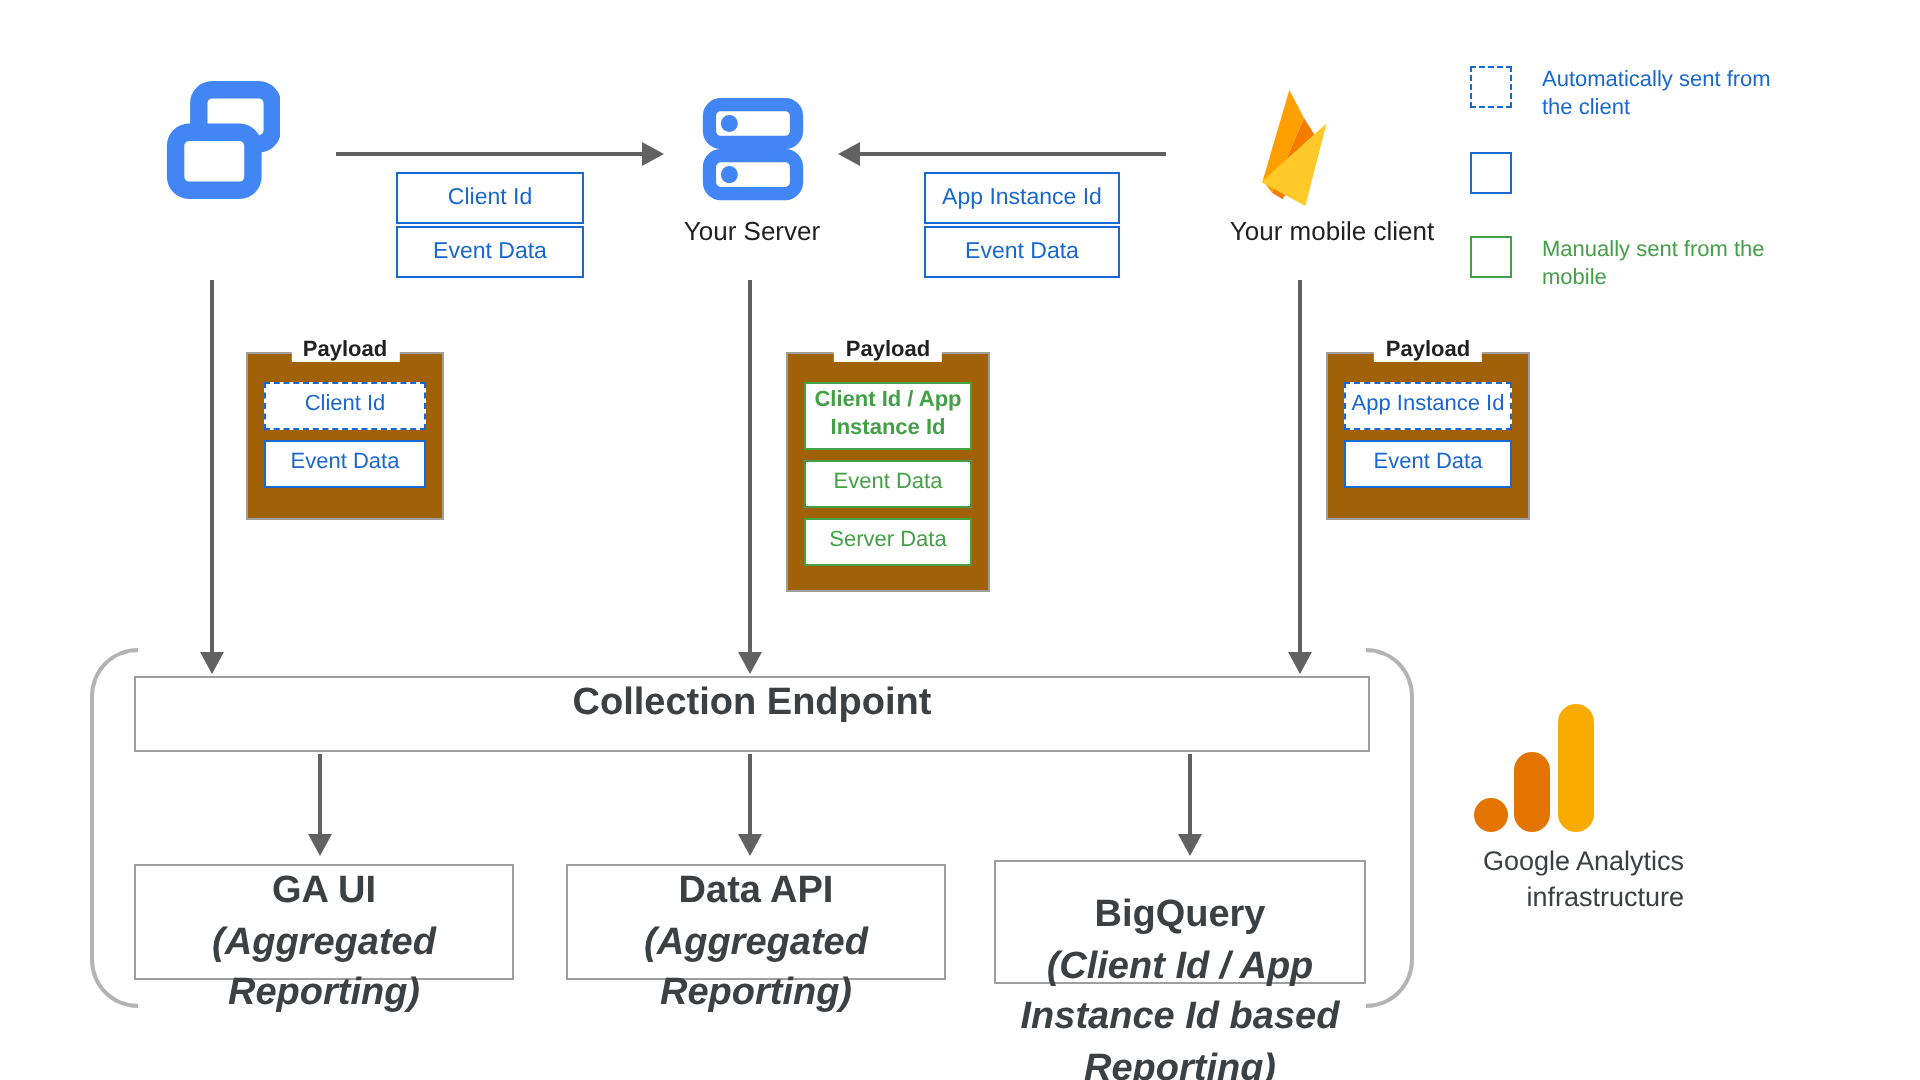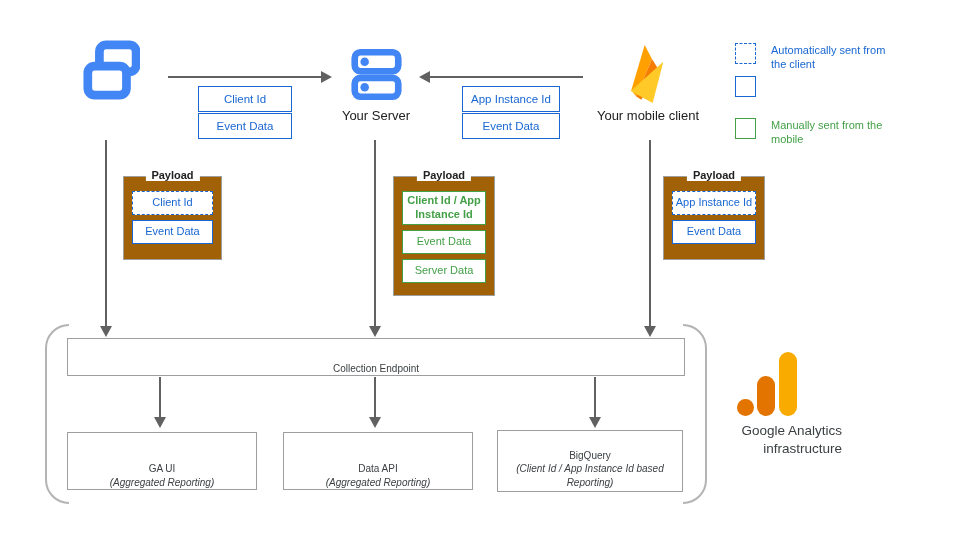--- a/index.html
+++ b/index.html
@@ -39,22 +39,22 @@
   .sw-manual{border:1.5px solid #1967D2;}
   .sw-server{border:1.5px solid #43A047;}
   .legend-text{font-size:11px;line-height:14px;font-weight:500;width:120px;}
   .legend-text.blue{color:#1967D2;}
   .legend-text.green{color:#43A047;}
 
   
   .bracket{position:absolute;top:324px;height:180px;width:24px;box-sizing:border-box;}
   .bracket.left{left:45px;border:2px solid #B3B3B3;border-right:none;border-radius:24px 0 0 24px;}
   .bracket.right{left:683px;border:2px solid #B3B3B3;border-left:none;border-radius:0 24px 24px 0;}
-  .outline-box{position:absolute;border:1px solid #9E9E9E;background:#fff;color:#3C4043;font-size:10px;
-               display:flex;flex-direction:column;align-items:center;justify-content:flex-end;text-align:center;line-height:1.35;}
+  .outline-box{position:absolute;border:1px solid #9E9E9E;background:#fff;color:#3C4043;font-size:19px;
+               display:flex;flex-direction:column;align-items:center;justify-content:flex-start;text-align:center;line-height:1.35;font-weight:bold;}
   .outline-box .subtitle{font-style:italic;}
 
   
   .ga-dot{position:absolute;left:737px;top:399px;width:17px;height:17px;border-radius:50%;background:#E37400;}
   .ga-bar-mid{position:absolute;left:757px;top:376px;width:18px;height:40px;border-radius:9px;background:#E37400;}
   .ga-bar-tall{position:absolute;left:779px;top:352px;width:18px;height:64px;border-radius:9px;background:#F9AB00;}
   .ga-caption{position:absolute;left:697px;top:422px;width:145px;text-align:right;font-size:13.5px;color:#3C4043;line-height:1.3;}
 </style>
 </head>
 <body>
@@ -72,35 +72,35 @@
     <rect x="5" y="32" width="46" height="20" rx="6" fill="#fff" stroke="#4285F4" stroke-width="7"></rect>
     <circle cx="15.5" cy="42" r="4.5" fill="#4285F4"></circle>
   </svg>
   <div class="node-label" style="left:306px;top:108px;width:140px;">Your Server</div>
 
   <svg style="position:absolute;left:622px;top:40px;" width="48" height="66" viewBox="0 0 72 96">
     <polygon fill="#FFA000" points="14,74 34,6 45,27 21,83"></polygon>
     <polygon fill="#F57C00" points="21,83 45,27 55,43 29,88"></polygon>
     <polygon fill="#FFCA28" points="13,75 62,31 46,93"></polygon>
   </svg>
-  <div class="node-label" style="left:578px;top:108px;width:140px;">Your mobile client</div>
+  <div class="node-label" style="left:596px;top:108px;width:140px;">Your mobile client</div>
 
   <div class="hline" style="left:168px;top:76px;width:154px;"></div>
   <div class="head-right" style="left:321px;top:71px;"></div>
 
   <div class="hline" style="left:429px;top:76px;width:154px;"></div>
   <div class="head-left" style="left:419px;top:71px;"></div>
 
   <div class="flow-chip" style="left:198px;top:86px;width:92px;height:24px;">Client Id</div>
   <div class="flow-chip" style="left:198px;top:113px;width:92px;height:24px;">Event Data</div>
 
   <div class="flow-chip" style="left:462px;top:86px;width:96px;height:24px;">App Instance Id</div>
   <div class="flow-chip" style="left:462px;top:113px;width:96px;height:24px;">Event Data</div>
 
-  <div class="legend-row" style="left:735px;top:43px;">
+  <div class="legend-row" style="left:735px;top:33px;">
     <div class="legend-swatch sw-auto"></div>
     <div class="legend-text blue">Automatically sent from the client</div>
   </div>
   <div class="legend-row" style="left:735px;top:76px;">
     <div class="legend-swatch sw-manual"></div>
   </div>
   <div class="legend-row" style="left:735px;top:118px;">
     <div class="legend-swatch sw-server"></div>
     <div class="legend-text green">Manually sent from the mobile</div>
   </div>
@@ -150,21 +150,21 @@
   <div class="head-down" style="left:589px;top:417px;"></div>
 
   <div class="outline-box" style="left:67px;top:432px;width:188px;height:56px;">
     <span>GA UI</span>
     <span class="subtitle">(Aggregated Reporting)</span>
   </div>
   <div class="outline-box" style="left:283px;top:432px;width:188px;height:56px;">
     <span>Data API</span>
     <span class="subtitle">(Aggregated Reporting)</span>
   </div>
-  <div class="outline-box" style="left:497px;top:430px;width:186px;height:62px;padding:2px 6px;box-sizing:border-box;">
+  <div class="outline-box" style="left:497px;top:430px;width:186px;height:62px;padding:14px 6px;box-sizing:border-box;">
     <span>BigQuery</span>
     <span class="subtitle">(Client Id / App Instance Id based Reporting)</span>
   </div>
 
   <div class="ga-dot"></div>
   <div class="ga-bar-mid"></div>
   <div class="ga-bar-tall"></div>
   <div class="ga-caption">
     <div>Google Analytics</div>
     <div>infrastructure</div>

